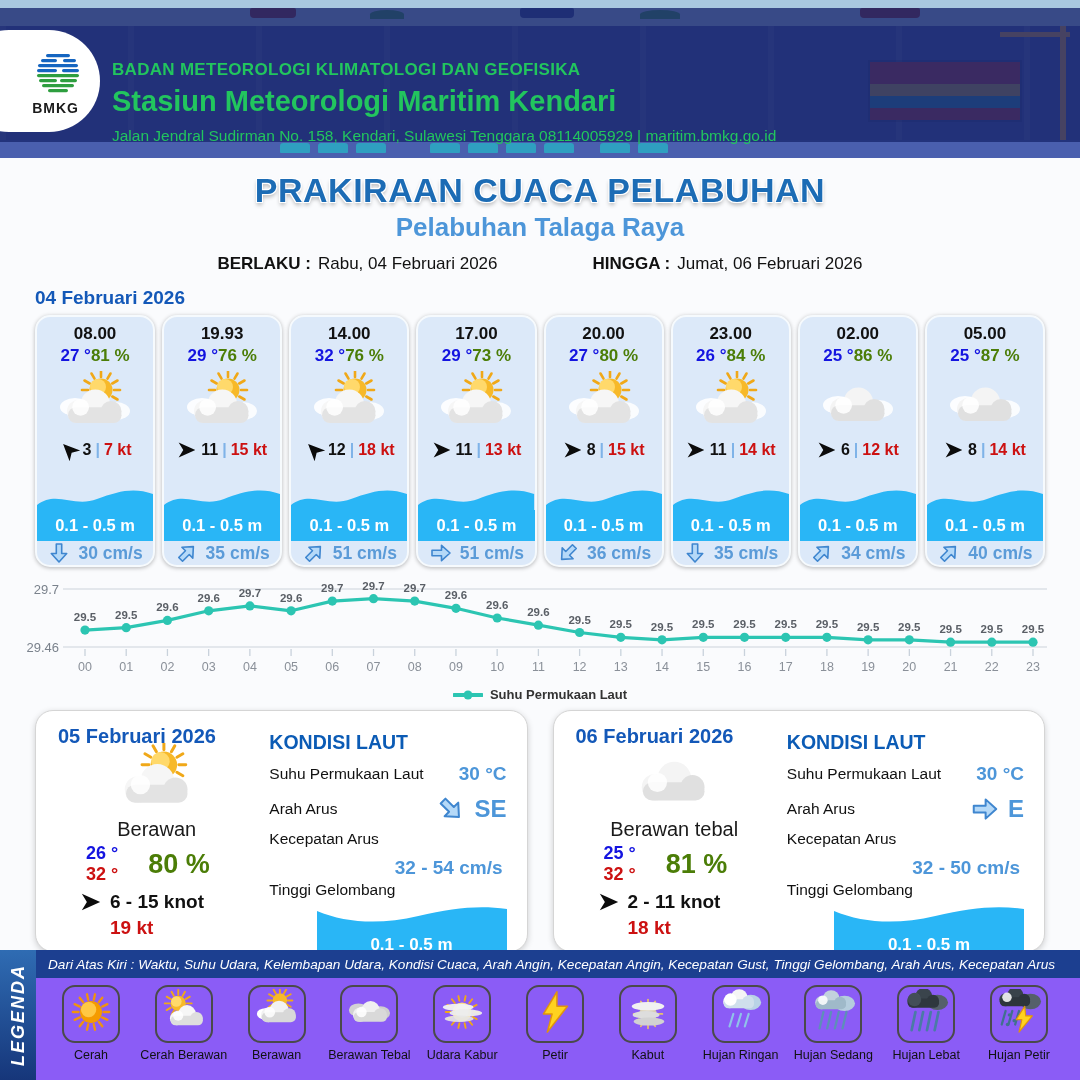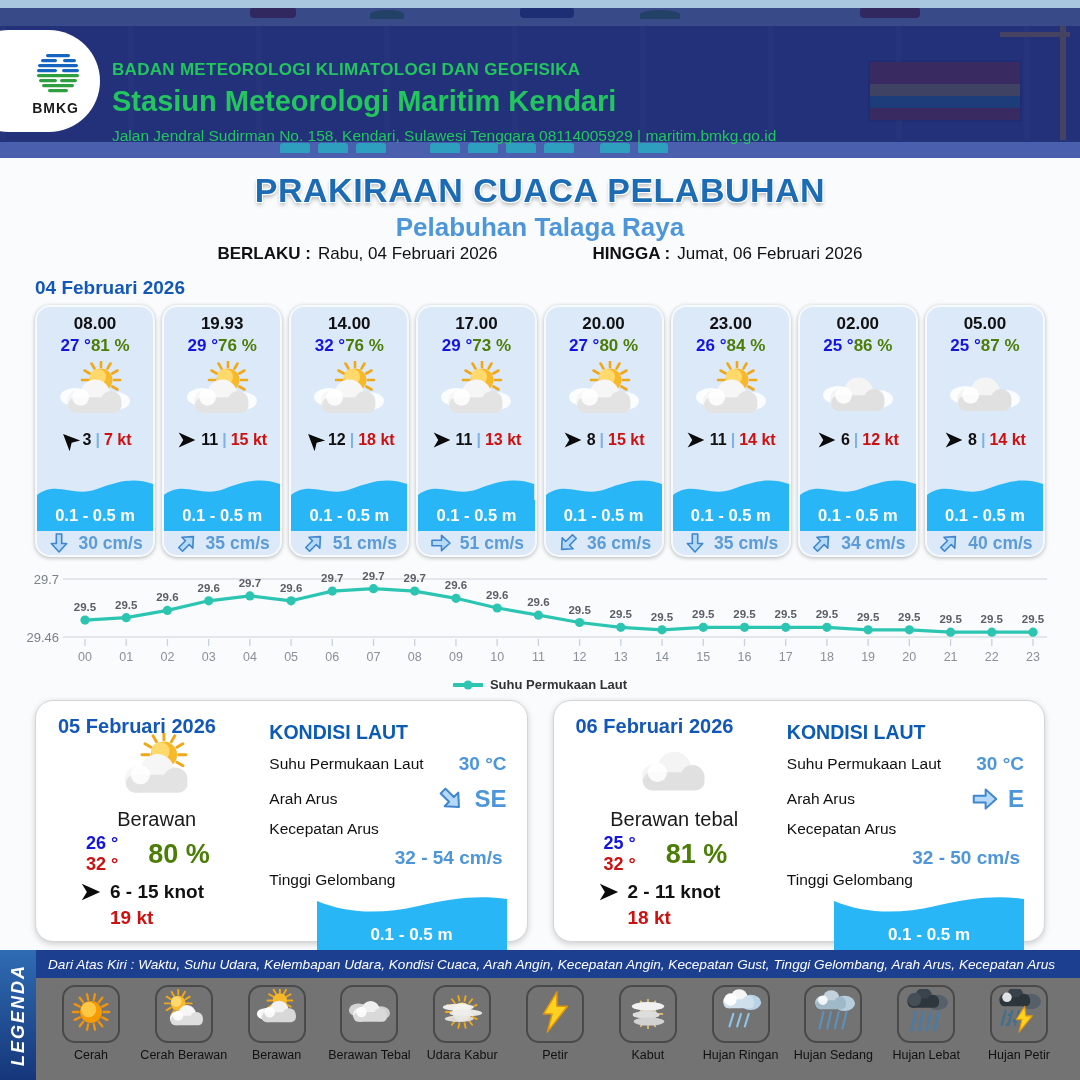--- a/index.html
+++ b/index.html
@@ -28,21 +28,21 @@
   .hdr-text { position:absolute; left:112px; top:20px; color:#22c55e;margin-top:40px; }
   .org-name { font-size:17px; font-weight:bold; letter-spacing:.3px; }
   .station-name { font-size:29px; font-weight:bold; margin-top:5px; }
   .station-address { font-size:15.5px; margin-top:9px; }
 
   
   .title-block { text-align:center; padding-top:13px; }
   .main-title { font-size:34px; font-weight:800; color:#1c6cb5; letter-spacing:.5px;
       text-shadow:-1px -1px 0 #fff, 1px -1px 0 #fff, -1px 1px 0 #fff, 1px 1px 0 #fff, 0 3px 4px rgba(0,0,0,.30); }
   .port-title { font-size:26px; font-weight:bold; color:#4d96d9; margin-top:2px; }
-  .dates-row { display:flex; justify-content:center; gap:95px; margin-top:1px; font-size:17px; color:#111; }
+  .dates-row { display:flex; justify-content:center; gap:95px; margin-top:11px; font-size:17px; color:#111; }
   .date-label { font-weight:bold; }
   .date-value { margin-left:7px; }
 
   
   .hourly-date { margin:13px 0 6px 35px; font-size:19px; font-weight:bold; color:#1358b8; }
   .hourly-cards { display:flex; gap:7px; margin:0 35px; height:252px; }
   .hcard { flex:1; background:#dce9f9; border:2px solid #f6fafd; border-radius:15px; box-shadow:0 1px 4px rgba(0,0,0,.28);
            display:flex; flex-direction:column; align-items:center; overflow:hidden; }
   .hcard .time { margin-top:7px; font-size:17px; font-weight:bold; color:#111; }
   .th-row { width:100%; display:flex; justify-content:center; padding:2px 12px 0 12px; }
@@ -95,21 +95,21 @@
   .dwave-wrap { display:flex; justify-content:flex-end; margin-top:4px; }
   .dwave-box { width:190px; }
   .dwave-box svg.crest { display:block; width:100%; height:24px; }
   .dwave-solid { background:#29b6f6; height:36px; display:flex; align-items:center; justify-content:center;
                  color:#fff; font-weight:bold; font-size:17px; }
 
   
   .legend-section { position:absolute; left:0; right:0; bottom:0; height:130px; display:flex; }
   .legend-sidebar { width:36px; background:linear-gradient(180deg,#2f6cb3,#16367a); display:flex; align-items:center; justify-content:center; }
   .legend-sidebar span { writing-mode:vertical-rl; transform:rotate(180deg); color:#fff; font-weight:bold; font-style:italic; font-size:18px; letter-spacing:2px; }
-  .legend-main { flex:1; background:#737373; display:flex; flex-direction:column; }
+  .legend-main { flex:1; background:#8b5cf6; display:flex; flex-direction:column; }
   .legend-note { background:#1c3f90; color:#fff; font-style:italic; font-size:13.6px; padding:7px 12px 6px 12px; }
   .legend-items { flex:1; display:flex; justify-content:space-between; padding:7px 16px 0 10px; }
   .legend-item { display:flex; flex-direction:column; align-items:center; width:90px; }
   .legend-item-box { width:58px; height:58px; border:2px solid #4a4a4a; border-radius:13px; display:flex; align-items:center; justify-content:center; background:transparent; }
   .legend-item-label { font-size:12.5px; color:#111; margin-top:5px; white-space:nowrap; }
 </style>
 </head>
 <body>
 
 <div class="page">

